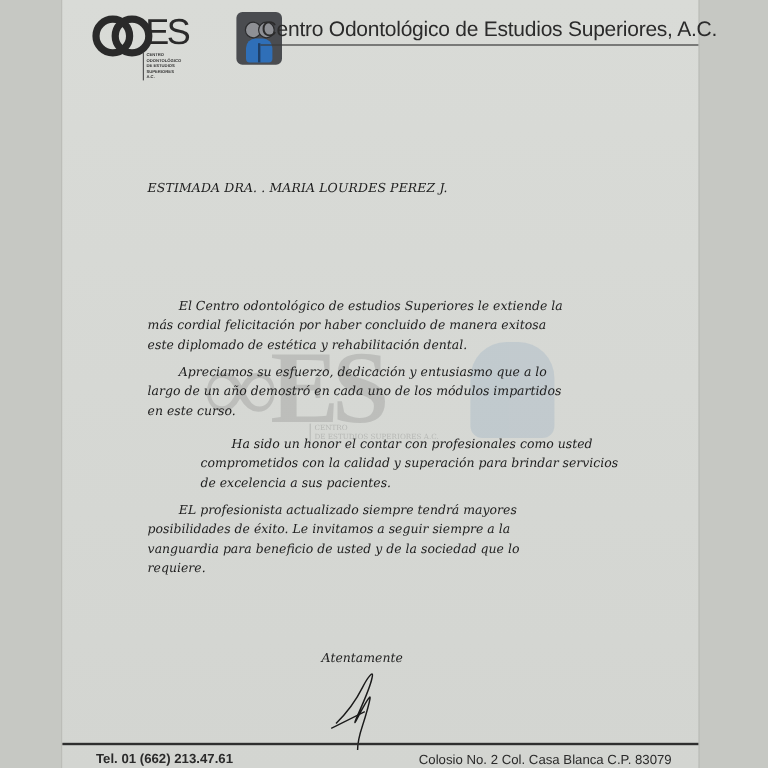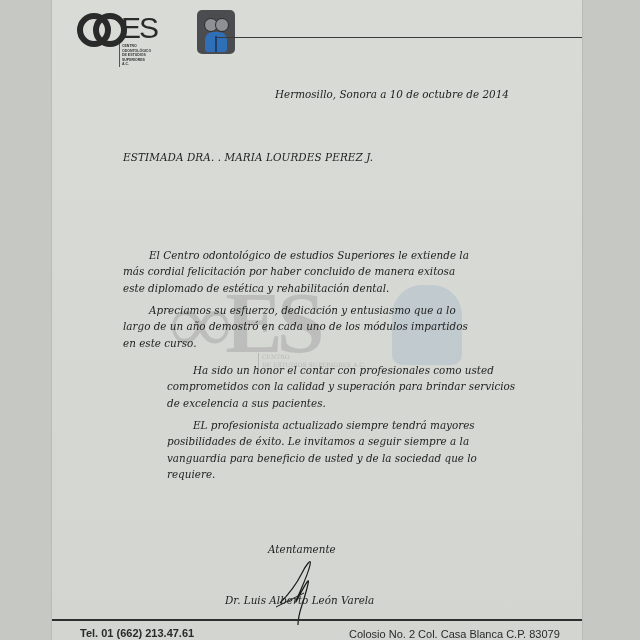--- a/index.html
+++ b/index.html
@@ -55,21 +55,21 @@
 
   .text { font-family:"DejaVu Serif", serif; font-style:italic; color:#1e1e1e; font-size:10.4px; }
   .date { position:absolute; left:223px; top:88px; white-space:nowrap; }
   .salutation { position:absolute; left:71px; top:151px; white-space:nowrap; letter-spacing:0.1px; }
   .para { position:absolute; left:71px; width:400px; line-height:16.3px; }
   .para .line { display:block; white-space:nowrap; }
   .para .indent { padding-left:26px; }
   .p1 { top:247px;font-style:italic; }
   .p2 { top:302px; }
   .p3 { top:362px;margin-left:44px; }
-  .p4 { top:417px;margin-left:44px; }
+  .p4 { top:417px; }
 
   .closing { position:absolute; left:216px; top:543px; white-space:nowrap; }
   .signer { position:absolute; left:173px; top:594px; white-space:nowrap; }
   .signature { position:absolute; left:222px; top:555px; width:50px; height:70px; }
 
   .footer-rule { position:absolute; left:0; top:619px; width:530px; height:1.5px; background:#2e2e2e; }
   .footer-tel { position:absolute; left:28px; top:627px; font-family:"Liberation Sans", sans-serif; font-weight:bold; font-size:11px; color:#2a2a2a; white-space:nowrap; }
   .footer-addr { position:absolute; left:297px; top:628px; font-family:"Liberation Sans", sans-serif; font-size:11px; color:#2a2a2a; white-space:nowrap; }
 </style>
 </head>
@@ -87,32 +87,32 @@
       <div>DE ESTUDIOS SUPERIORES A.C.</div>
     </div>
     <div class="logo-tooth">
       <div class="eyes">
           <span></span>
           <span></span>
         </div>
       <div class="root"></div>
     </div>
   </div>
+  <div class="org-name">Centro Odontológico de Estudios Superiores, A.C.</div>
   <div class="header-rule"></div>
 
   <div class="watermark">
     <div class="wm-text">∞ES</div>
     <div class="wm-tooth"></div>
     <div class="wm-small">
       <div>CENTRO</div>
       <div>DE ESTUDIOS SUPERIORES A.C.</div>
     </div>
   </div>
 
-  <div class="text date">Hermosillo, Sonora a 10 de octubre de 2014</div>
   <div class="text salutation">ESTIMADA DRA. . MARIA LOURDES PEREZ J.</div>
 
   <div class="text para p1">
     <span class="line indent">El Centro odontológico de estudios Superiores le extiende la</span>
     <span class="line">más cordial felicitación por haber concluido de manera exitosa</span>
     <span class="line">este diplomado de estética y rehabilitación dental.</span>
   </div>
   <div class="text para p2">
     <span class="line indent">Apreciamos su esfuerzo, dedicación y entusiasmo que a lo</span>
     <span class="line">largo de un año demostró en cada uno de los módulos impartidos</span>
@@ -128,18 +128,17 @@
     <span class="line">posibilidades de éxito. Le invitamos a seguir siempre a la</span>
     <span class="line">vanguardia para beneficio de usted y de la sociedad que lo</span>
     <span class="line">requiere.</span>
   </div>
 
   <div class="text closing">Atentamente</div>
   <svg class="signature" viewBox="0 0 50 70">
     <path d="M6 48 C14 40, 22 30, 28 18 C32 10, 38 2, 36 10 C34 20, 26 36, 22 46 C20 52, 30 30, 34 26 C36 24, 30 44, 28 50 C26 56, 24 62, 24 70" stroke="#1a1a1a" stroke-width="1.2" fill="none"></path>
     <path d="M2 52 C10 48, 18 44, 30 38" stroke="#1a1a1a" stroke-width="1" fill="none"></path>
   </svg>
-  <div class="text signer">Dr. Luis Alberto León Varela</div>
 
   <div class="footer-rule"></div>
   <div class="footer-tel">Tel. 01 (662) 213.47.61</div>
   <div class="footer-addr">Colosio No. 2 Col. Casa Blanca C.P. 83079</div>
 </div>
 
 </body></html>

